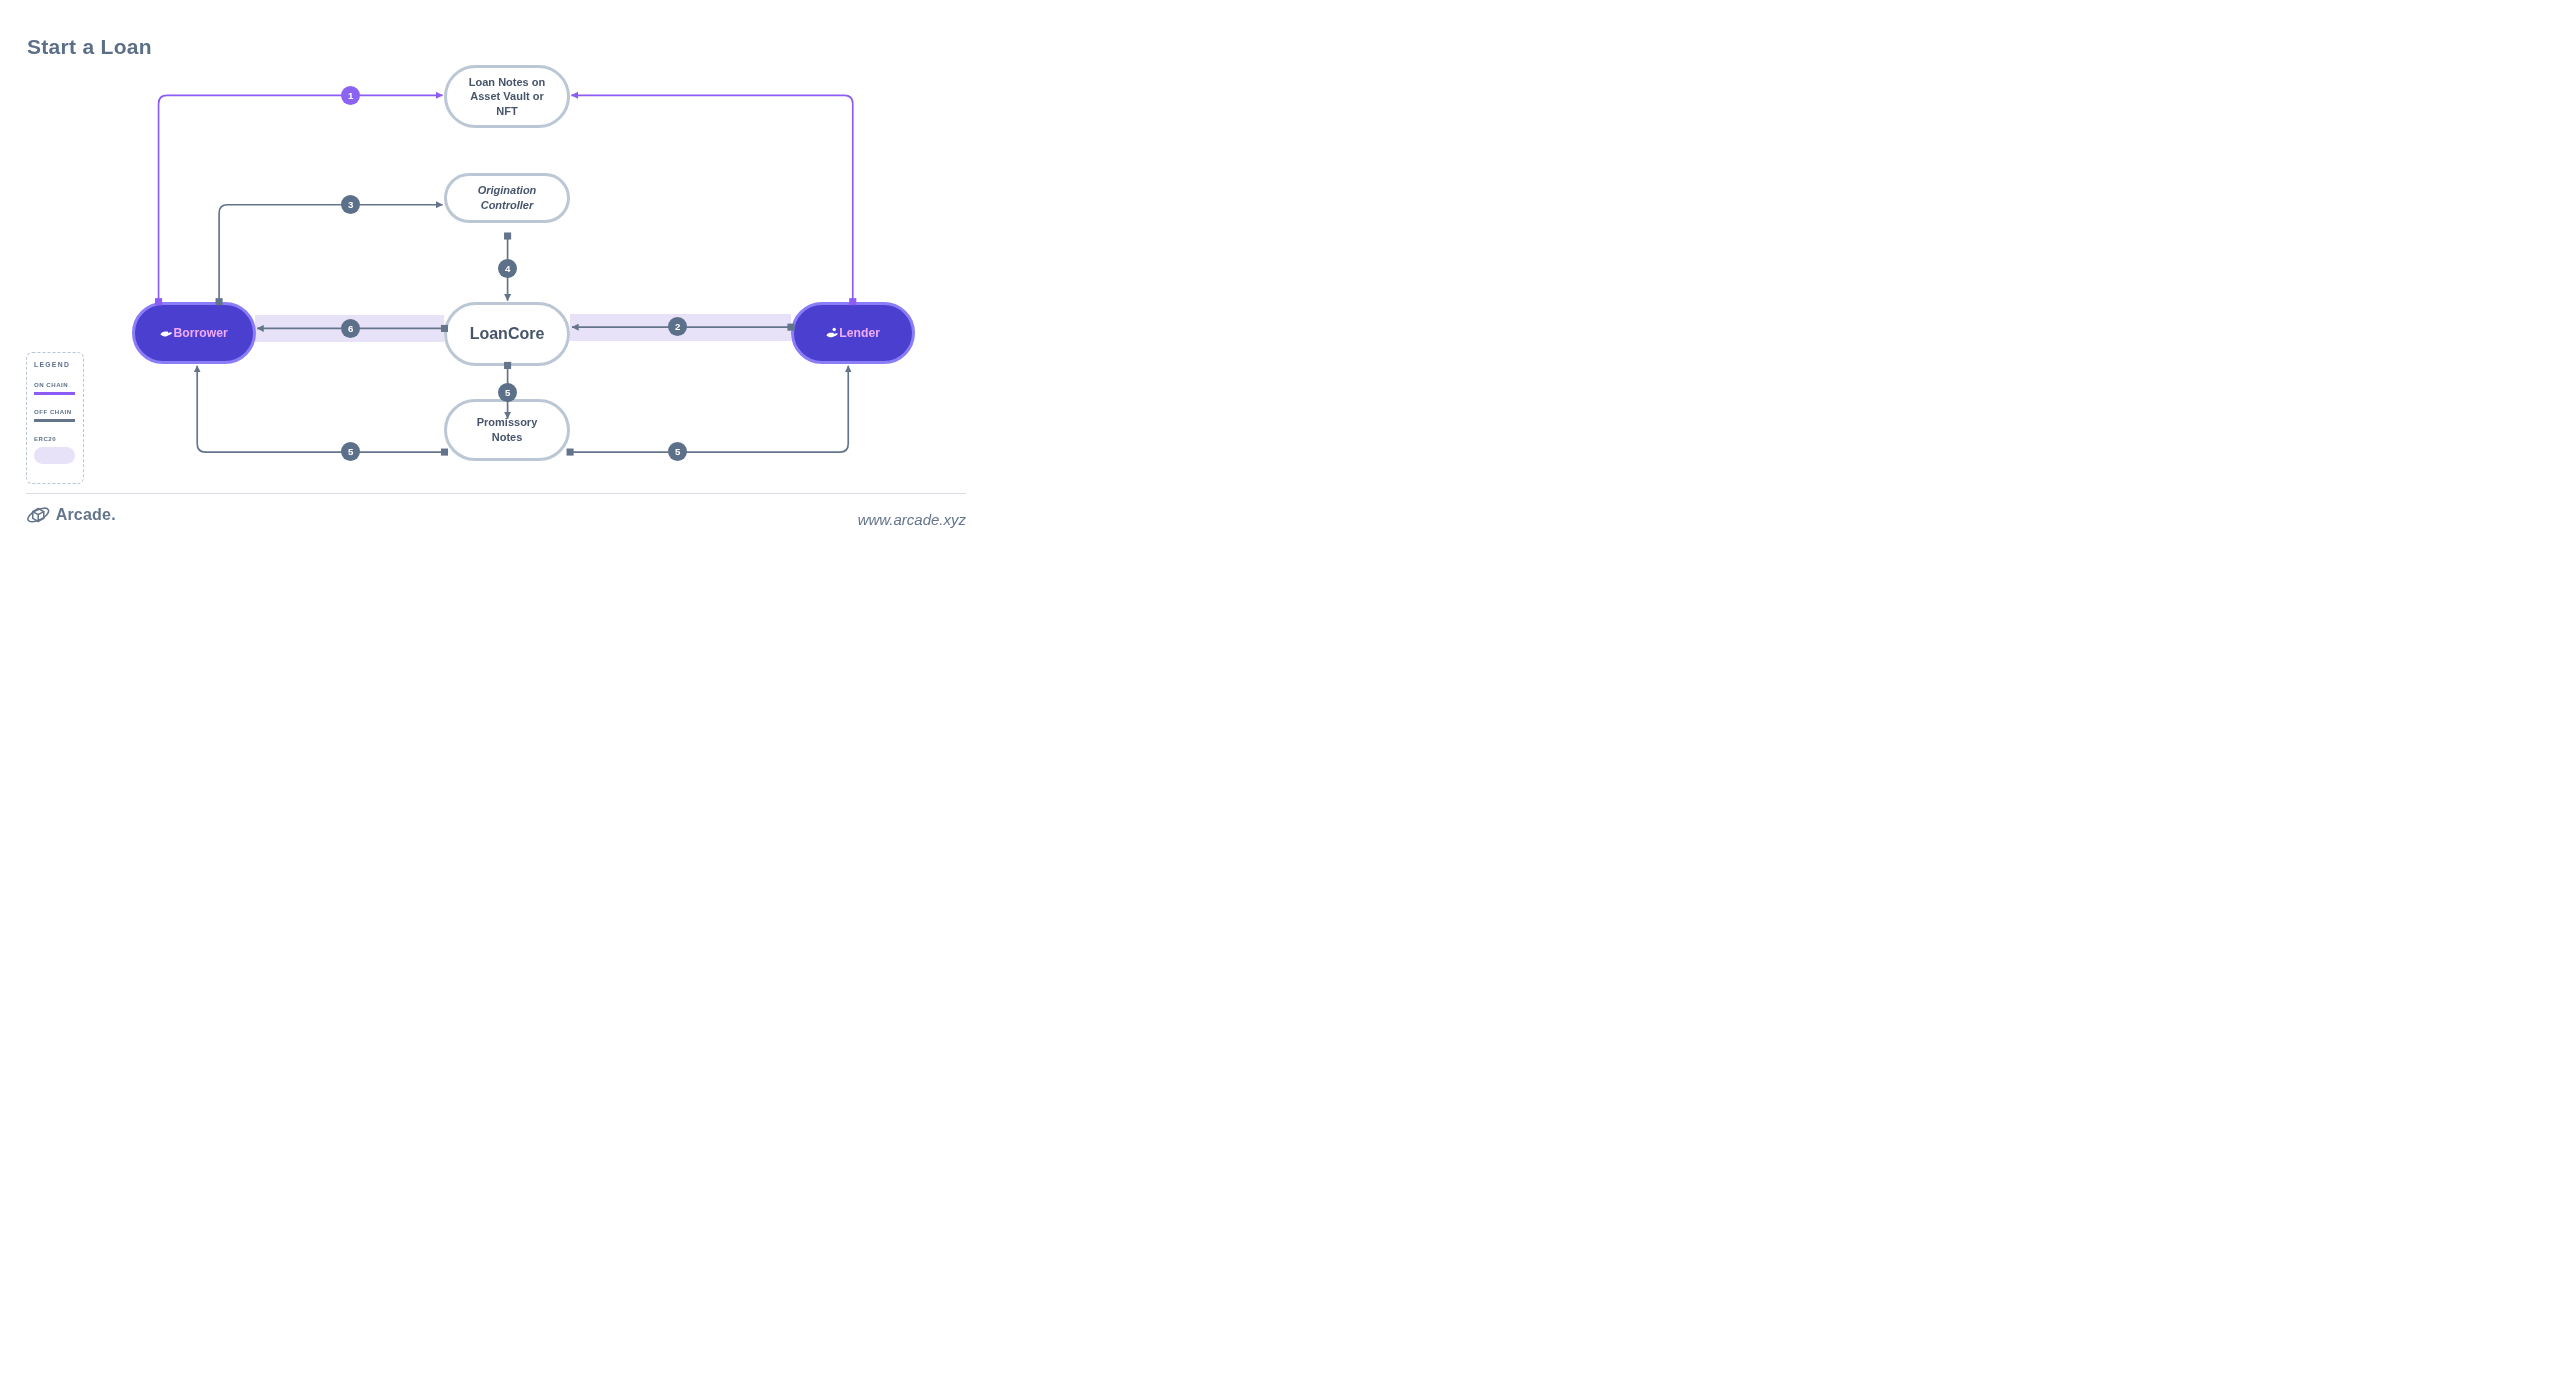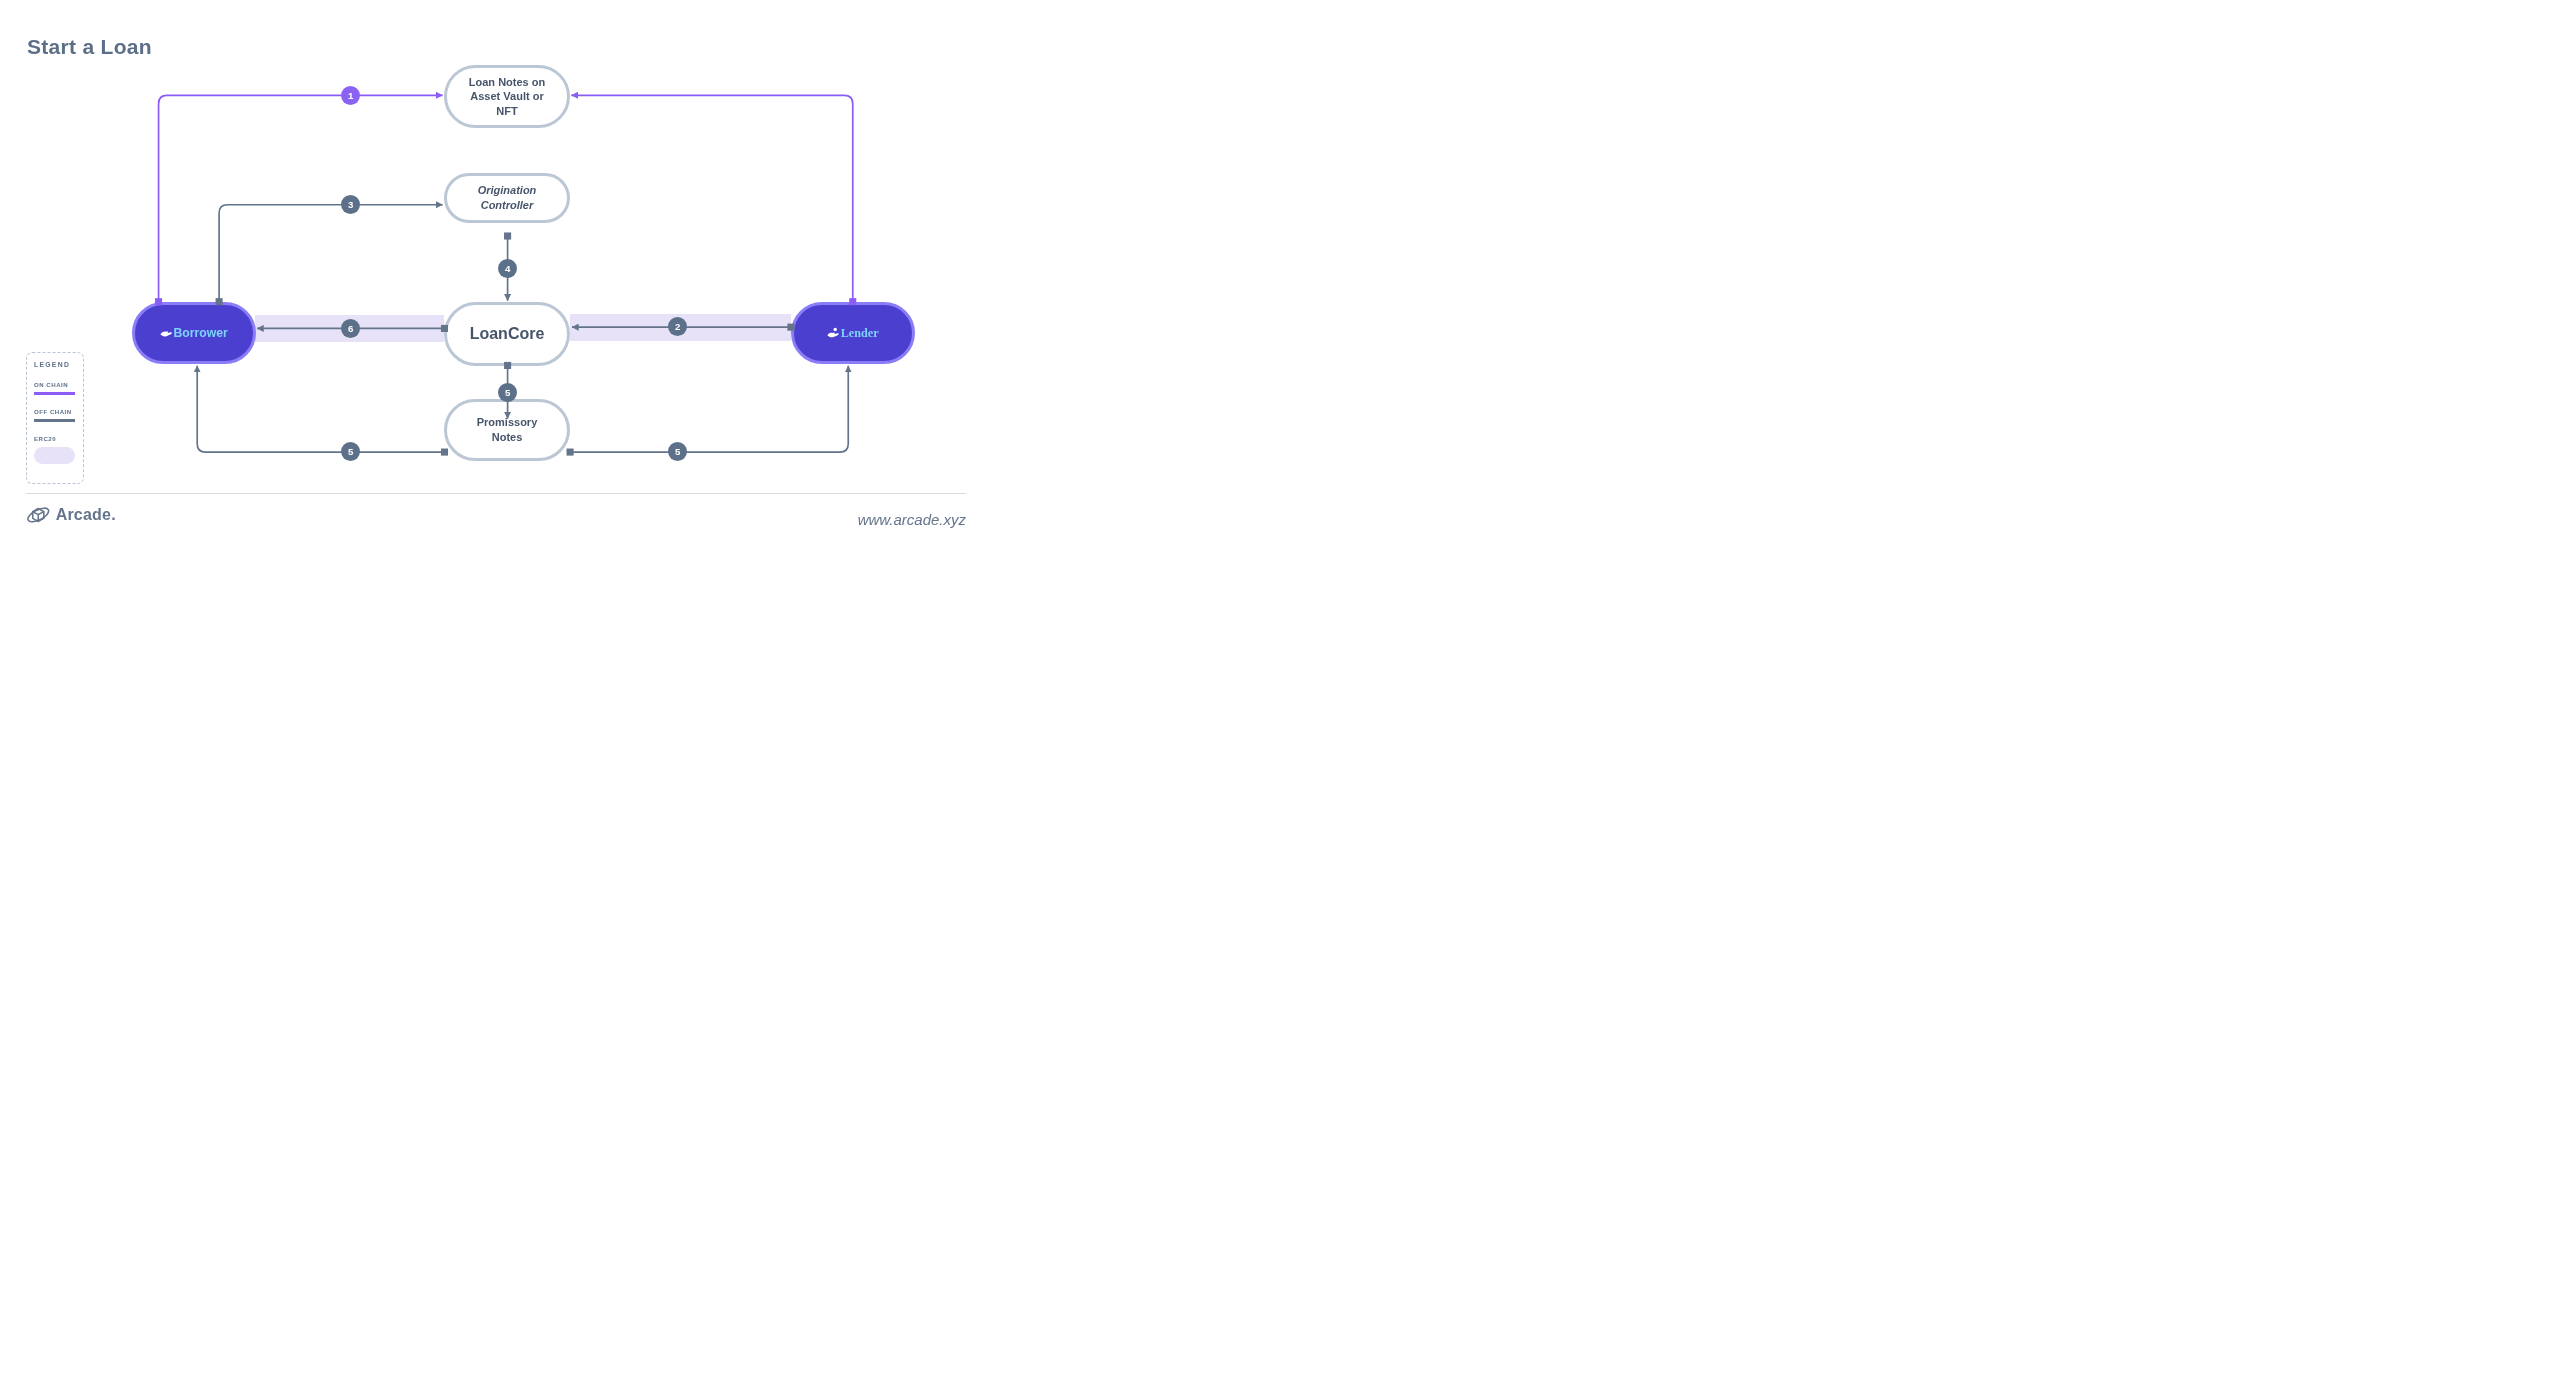--- a/index.html
+++ b/index.html
@@ -11,27 +11,27 @@
   .band{position:absolute;height:27px;background:#e7e2f8;z-index:1;}
   .band.left{left:255px;top:315px;width:189px;}
   .band.right{left:570px;top:314px;width:221px;}
 
   
   .node{position:absolute;display:flex;align-items:center;justify-content:center;
         text-align:center;font-weight:700;box-sizing:border-box;z-index:2;}
   .node-gray{background:#ffffff;border:3.9px solid #bbc7d5;border-radius:33px;
         color:#47556b;font-size:11px;line-height:1.32;}
   .node-purple{background:#4b3fd0;border:3.9px solid #8b7cf7;border-radius:33px;
-        color:#7dd3fc;font-size:12.2px;gap:1px;}
+        color:#f0abfc;font-size:12.2px;gap:1px;}
   .n-loanterms{left:444px;top:65px;width:126px;height:63px;}
   .n-origination{left:444px;top:173px;width:126px;height:50px;font-style:italic;}
   .n-loancore{left:444px;top:302px;width:126px;height:64px;font-size:16px;}
   .n-promissory{left:444px;top:399px;width:126px;height:62px;}
   .n-borrower{left:132px;top:302px;width:124px;height:62px;}
-  .n-lender{left:791px;top:302px;width:124px;height:62px;font-family:Liberation Serif, serif;}
+  .n-lender{left:791px;top:302px;width:124px;height:62px;}
   .node-icon{display:inline-flex;width:12.2px;height:12.2px;}
   .node-icon svg{width:100%;height:100%;}
 
   
   svg.wires{position:absolute;left:0;top:0;z-index:3;pointer-events:none;}
 
   
   .badge{position:absolute;width:19.3px;height:19.3px;border-radius:50%;z-index:4;
          display:flex;align-items:center;justify-content:center;
          color:#ffffff;font-size:9.7px;font-weight:700;}

